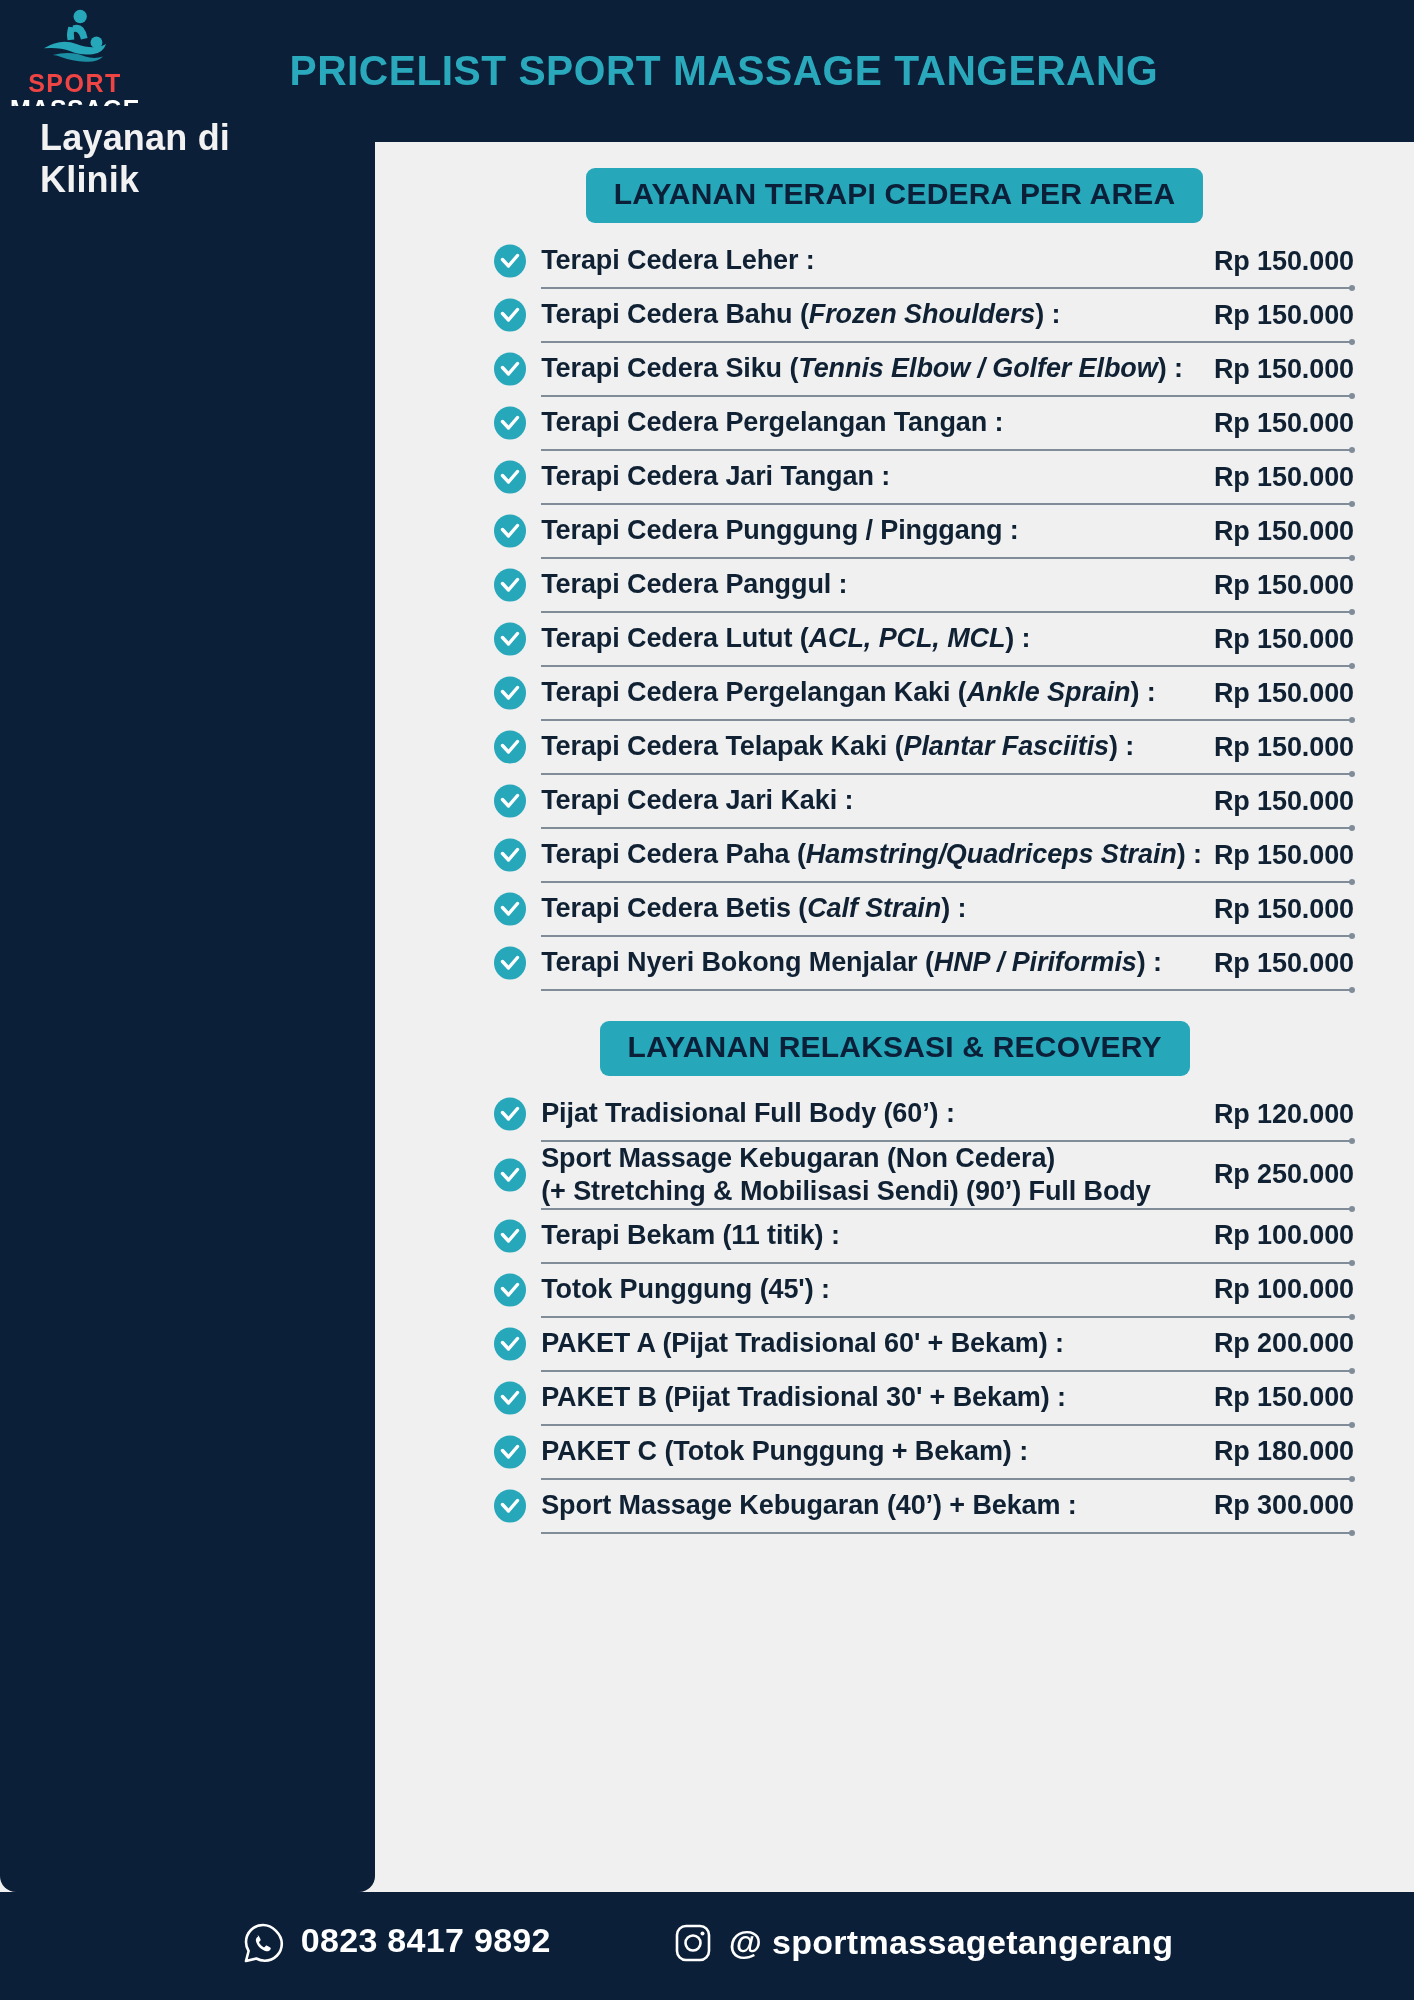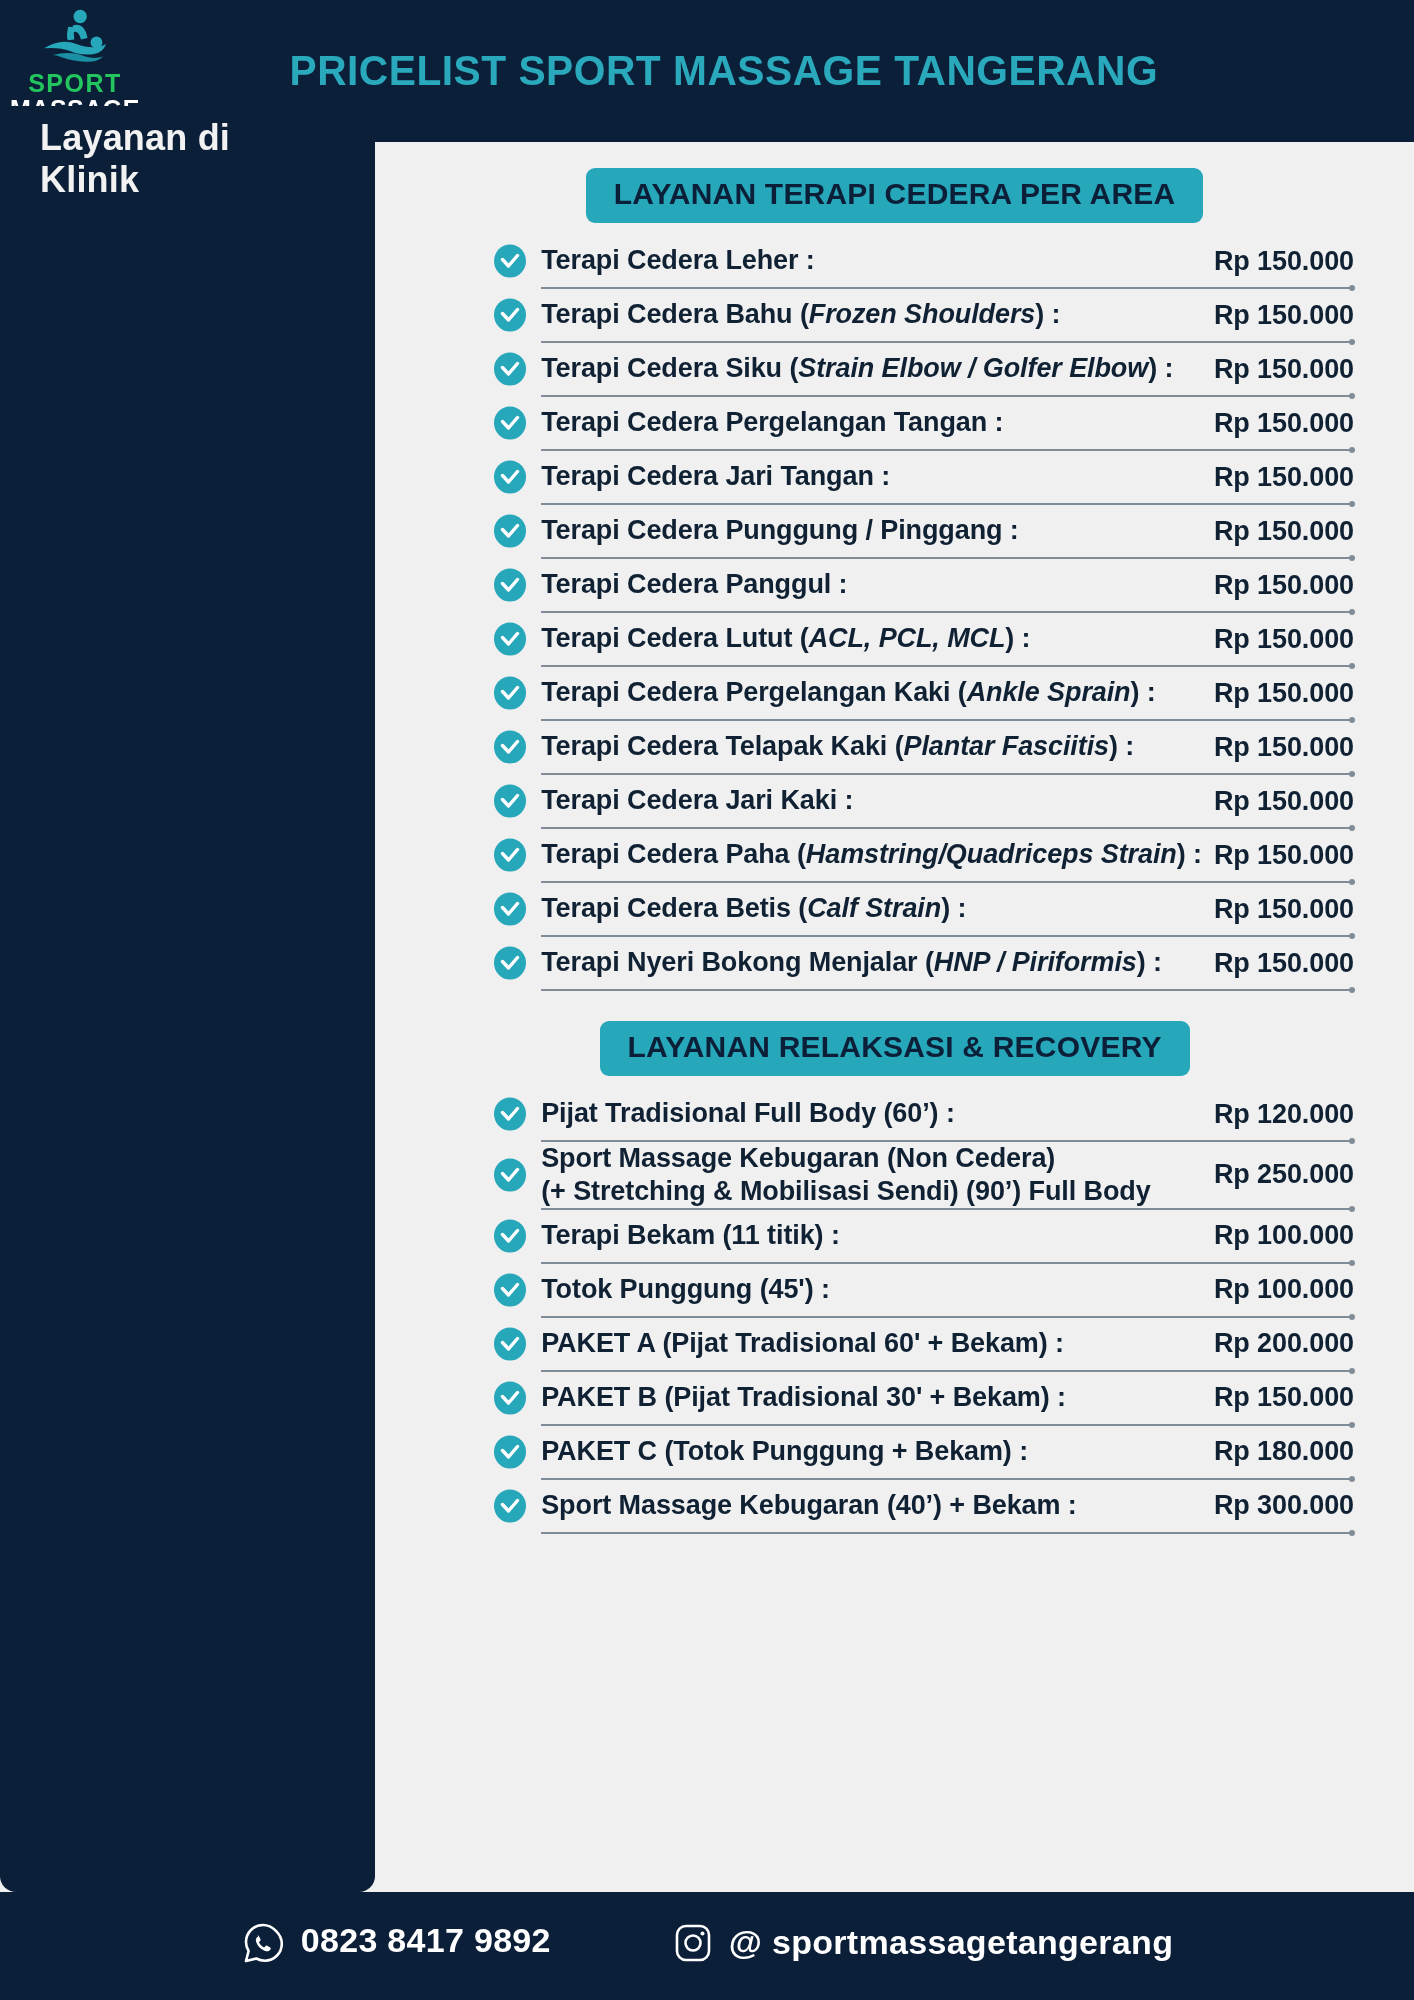--- a/index.html
+++ b/index.html
@@ -45,21 +45,21 @@
     padding-top: 4px;
   }
 
   .logo-mark {
     width: 74px;
     height: 56px;
     display: block;
   }
 
   .logo-word-1 {
-    color: #22c55e;
+    color: #ef4444;
     font-size: 25px;
     font-weight: bold;
     letter-spacing: 1.5px;
     line-height: 1;
     margin-top: 8px;
     font-family: "Liberation Sans", sans-serif;
   }
 
   .logo-word-2 {
     color: #ffffff;
@@ -292,21 +292,21 @@
             <div class="row-price">Rp 150.000</div>
           </div>
           <div class="divider"></div>
           <div class="row">
             <span class="check">
               <svg viewBox="0 0 34 34">
                 <ellipse cx="17" cy="17" rx="16" ry="16.5" fill="#27a7ba"></ellipse>
                 <path d="M9.5 15.5 L15.5 22 L24.5 11.5" fill="none" stroke="#ffffff" stroke-width="3.4" stroke-linecap="round" stroke-linejoin="round"></path>
               </svg>
             </span>
-            <div class="row-label">Terapi Cedera Siku (<em>Strain Elbow / Golfer Elbow</em>) :</div>
+            <div class="row-label">Terapi Cedera Siku (<em>Tennis Elbow / Golfer Elbow</em>) :</div>
             <div class="row-spacer"></div>
             <div class="row-price">Rp 150.000</div>
           </div>
           <div class="divider"></div>
           <div class="row">
             <span class="check">
               <svg viewBox="0 0 34 34">
                 <ellipse cx="17" cy="17" rx="16" ry="16.5" fill="#27a7ba"></ellipse>
                 <path d="M9.5 15.5 L15.5 22 L24.5 11.5" fill="none" stroke="#ffffff" stroke-width="3.4" stroke-linecap="round" stroke-linejoin="round"></path>
               </svg>

